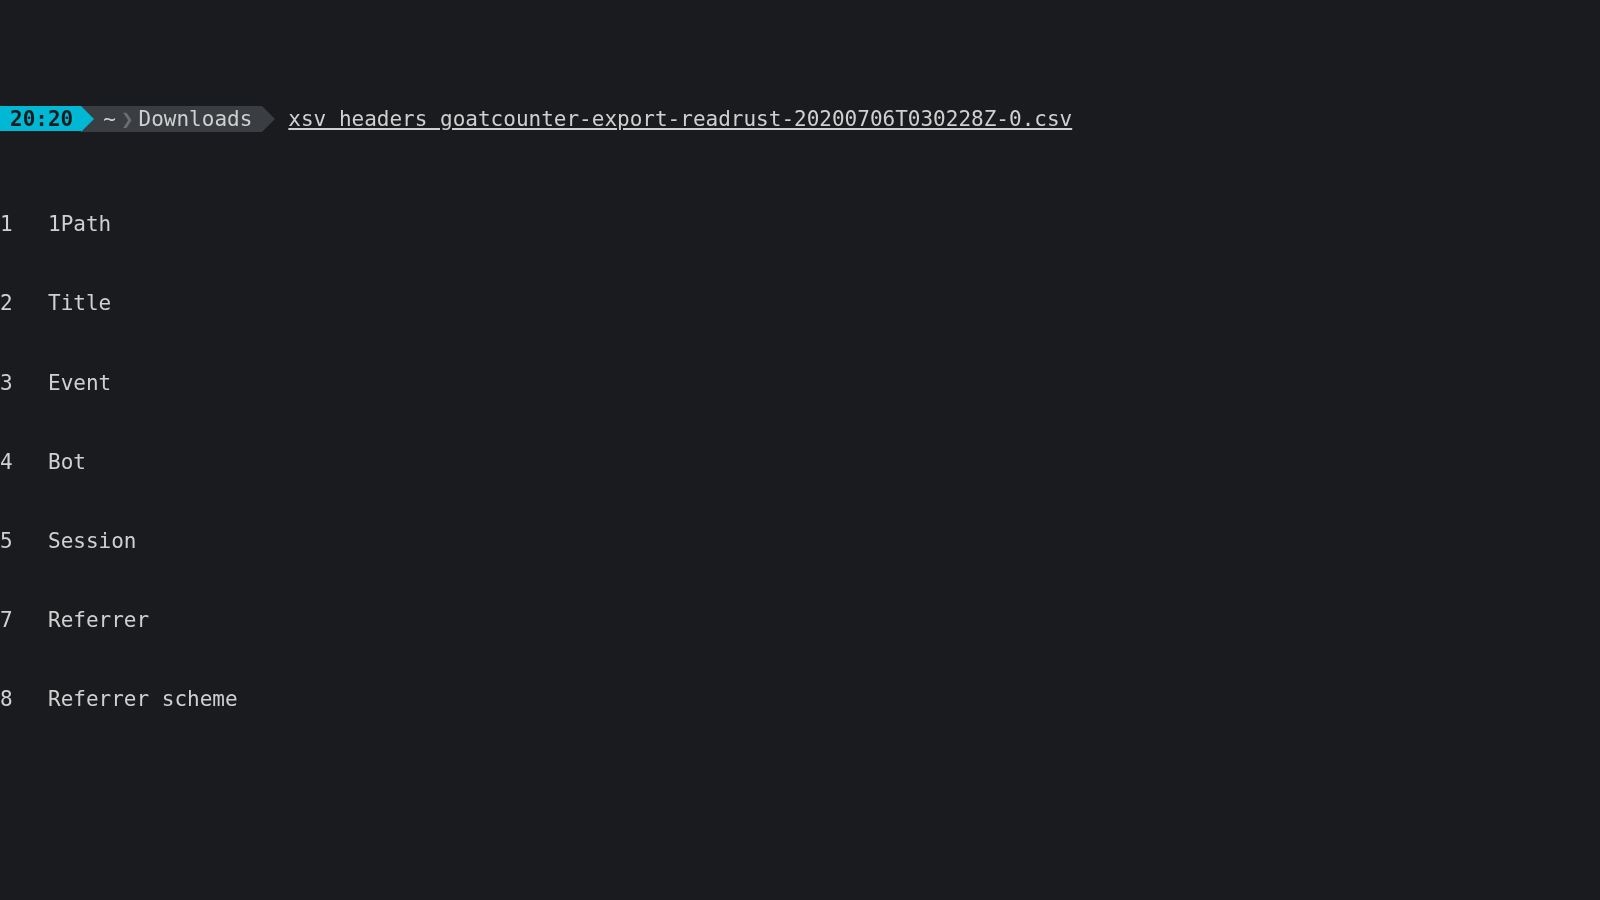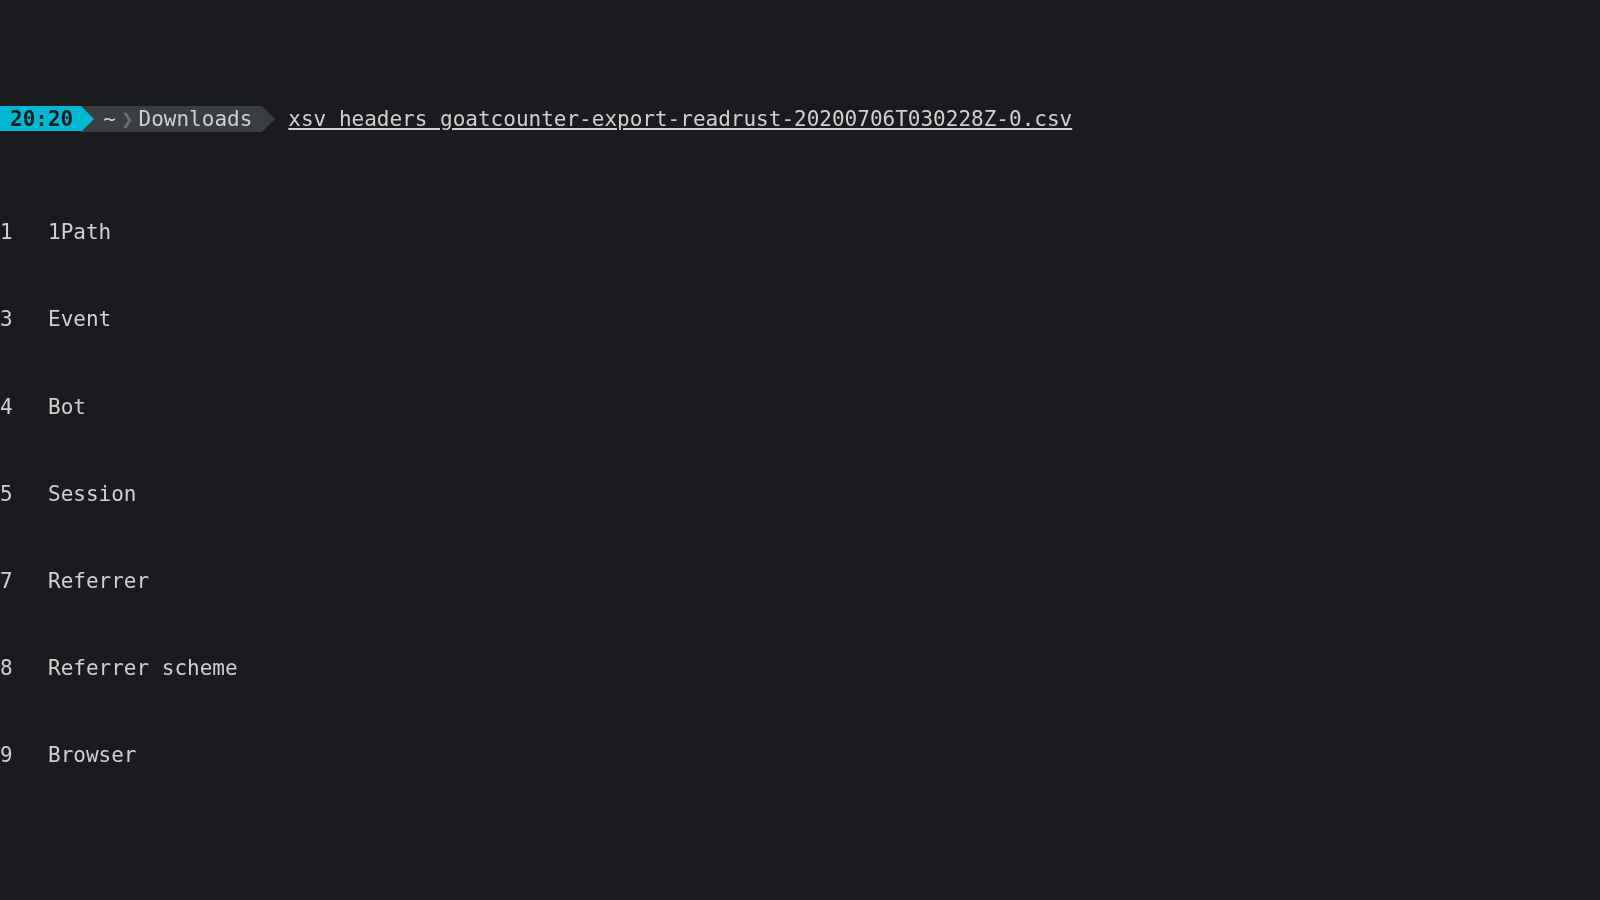--- a/index.html
+++ b/index.html
@@ -69,45 +69,44 @@
     .cmd {
       color: #d0d0d0;
       padding-left: 26px;
       text-decoration: underline;
     }
     .output {
       color: #d0d0d0;
     }
     .output-line {
       height: 26.4px;
-      margin-top: 8px;
     }
     .num-col {
       display: inline-block;
       width: 48px;
     }
   </style>
 </head>
 <body>
 
 
 
 <div class="prompt-line">
   <span class="time-seg"><span>20:20</span></span>
   <span class="path-seg"><span>~</span><span class="path-sep">❯</span><span>Downloads</span></span>
   <span class="cmd">xsv headers goatcounter-export-readrust-20200706T030228Z-0.csv</span>
 </div>
 <div class="output">
   <div class="output-line"><span class="num-col">1</span><span>1Path</span></div>
+  <div class="output-line"><span class="num-col">2</span><span>Title</span></div>
   <div class="output-line"><span class="num-col">3</span><span>Event</span></div>
   <div class="output-line"><span class="num-col">4</span><span>Bot</span></div>
   <div class="output-line"><span class="num-col">5</span><span>Session</span></div>
   <div class="output-line"><span class="num-col">7</span><span>Referrer</span></div>
   <div class="output-line"><span class="num-col">8</span><span>Referrer scheme</span></div>
-  <div class="output-line"><span class="num-col">9</span><span>Browser</span></div>
   
   
   
 </div>
 
 
 
 
 
 

